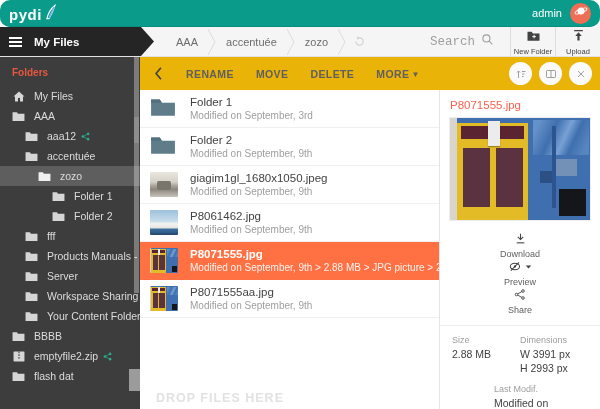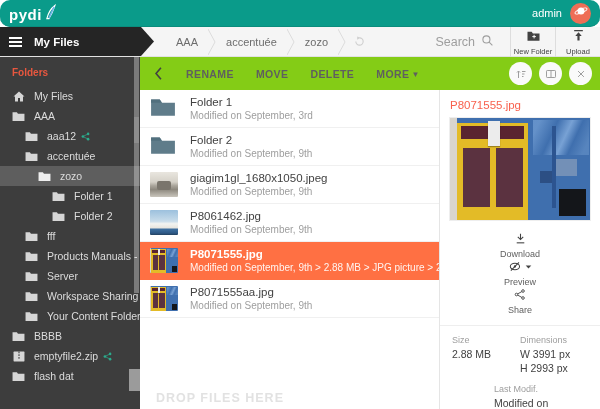--- a/index.html
+++ b/index.html
@@ -21,21 +21,21 @@
   .burger { width:30px; display:flex; justify-content:center; cursor:pointer; }
   .burger div { width:13px; }
   .burger span { display:block; height:2px; background:#fff; margin:2px 0; }
   .ws-label { font-size:11.5px; font-weight:bold; margin-left:4px; }
   .crumbs { display:flex; align-items:center; padding-left:12px; color:#6d6d6d; font-size:11px; }
   .crumb { padding:0 10px; cursor:pointer; }
   .crumb-sep svg { display:block; }
   .refresh { padding:0 8px; display:flex; align-items:center; }
   .hdr-right { margin-left:auto; display:flex; align-items:center; }
   .search-box { display:flex; align-items:center; color:#9e9e9e; font-size:12.5px; padding-right:10px; }
-  .search-box span { margin-right:6px; }
+  .search-box span { margin-right:6px;font-family:Liberation Mono, monospace; }
   .hdr-div { width:1px; height:30px; background:#ddd; }
   .mini-btn { width:44px; display:flex; flex-direction:column; align-items:center; justify-content:center; height:30px; cursor:pointer; }
   .mini-btn .lbl { font-size:7.5px; color:#424242; margin-top:1px; white-space:nowrap; }
 
   
   .main { position:absolute; top:57px; left:0; right:0; bottom:0; display:flex; }
 
   
   .sidebar { width:140px; background:#3d3d3d; flex-shrink:0; position:relative; padding-top:6px; }
   .folders-title { color:#e8573f; font-size:10px; font-weight:bold; padding:4px 0 8px 12px; }
@@ -43,21 +43,21 @@
   .tree-item .ticon { display:flex; width:13px; justify-content:center; margin-right:9px; flex-shrink:0; }
   .tree-item.sel { background:#5e5e5e; }
   .lvl0 { padding-left:12px; } .lvl1 { padding-left:25px; } .lvl2 { padding-left:38px; } .lvl3 { padding-left:52px; }
   .badge { margin-left:5px; display:flex; align-items:center; }
   .sb-track { position:absolute; top:0; right:1px; width:5px; height:236px; background:rgba(255,255,255,0.32); }
   .sb-thumb { position:absolute; top:60px; right:1px; width:5px; height:26px; background:#8d8d8d; }
   .sb-block { position:absolute; right:0; bottom:18px; width:11px; height:22px; background:#9b9b9b; }
 
   
   .content { flex:1; display:flex; flex-direction:column; min-width:0; }
-  .toolbar { height:33px; background:#84cc16; display:flex; align-items:center; flex-shrink:0; }
+  .toolbar { height:33px; background:#eab308; display:flex; align-items:center; flex-shrink:0; }
   .tb-back { padding:0 12px 0 14px; display:flex; cursor:pointer; }
   .tb-btn { font-size:10.5px; font-weight:bold; color:#5f5f5f; letter-spacing:0.4px; padding:0 11px; cursor:pointer; }
   .tb-btn .caret { font-size:8px; vertical-align:1px; margin-left:2px; }
   .tb-right { margin-left:auto; display:flex; align-items:center; gap:7px; padding-right:8px; }
   .circle-btn { width:23px; height:23px; border-radius:50%; background:#fafafa; display:flex; align-items:center; justify-content:center; cursor:pointer; }
 
   .body { flex:1; display:flex; min-height:0; }
 
   
   .filelist { flex:1; background:#fff; position:relative; overflow:hidden; min-width:0; }

